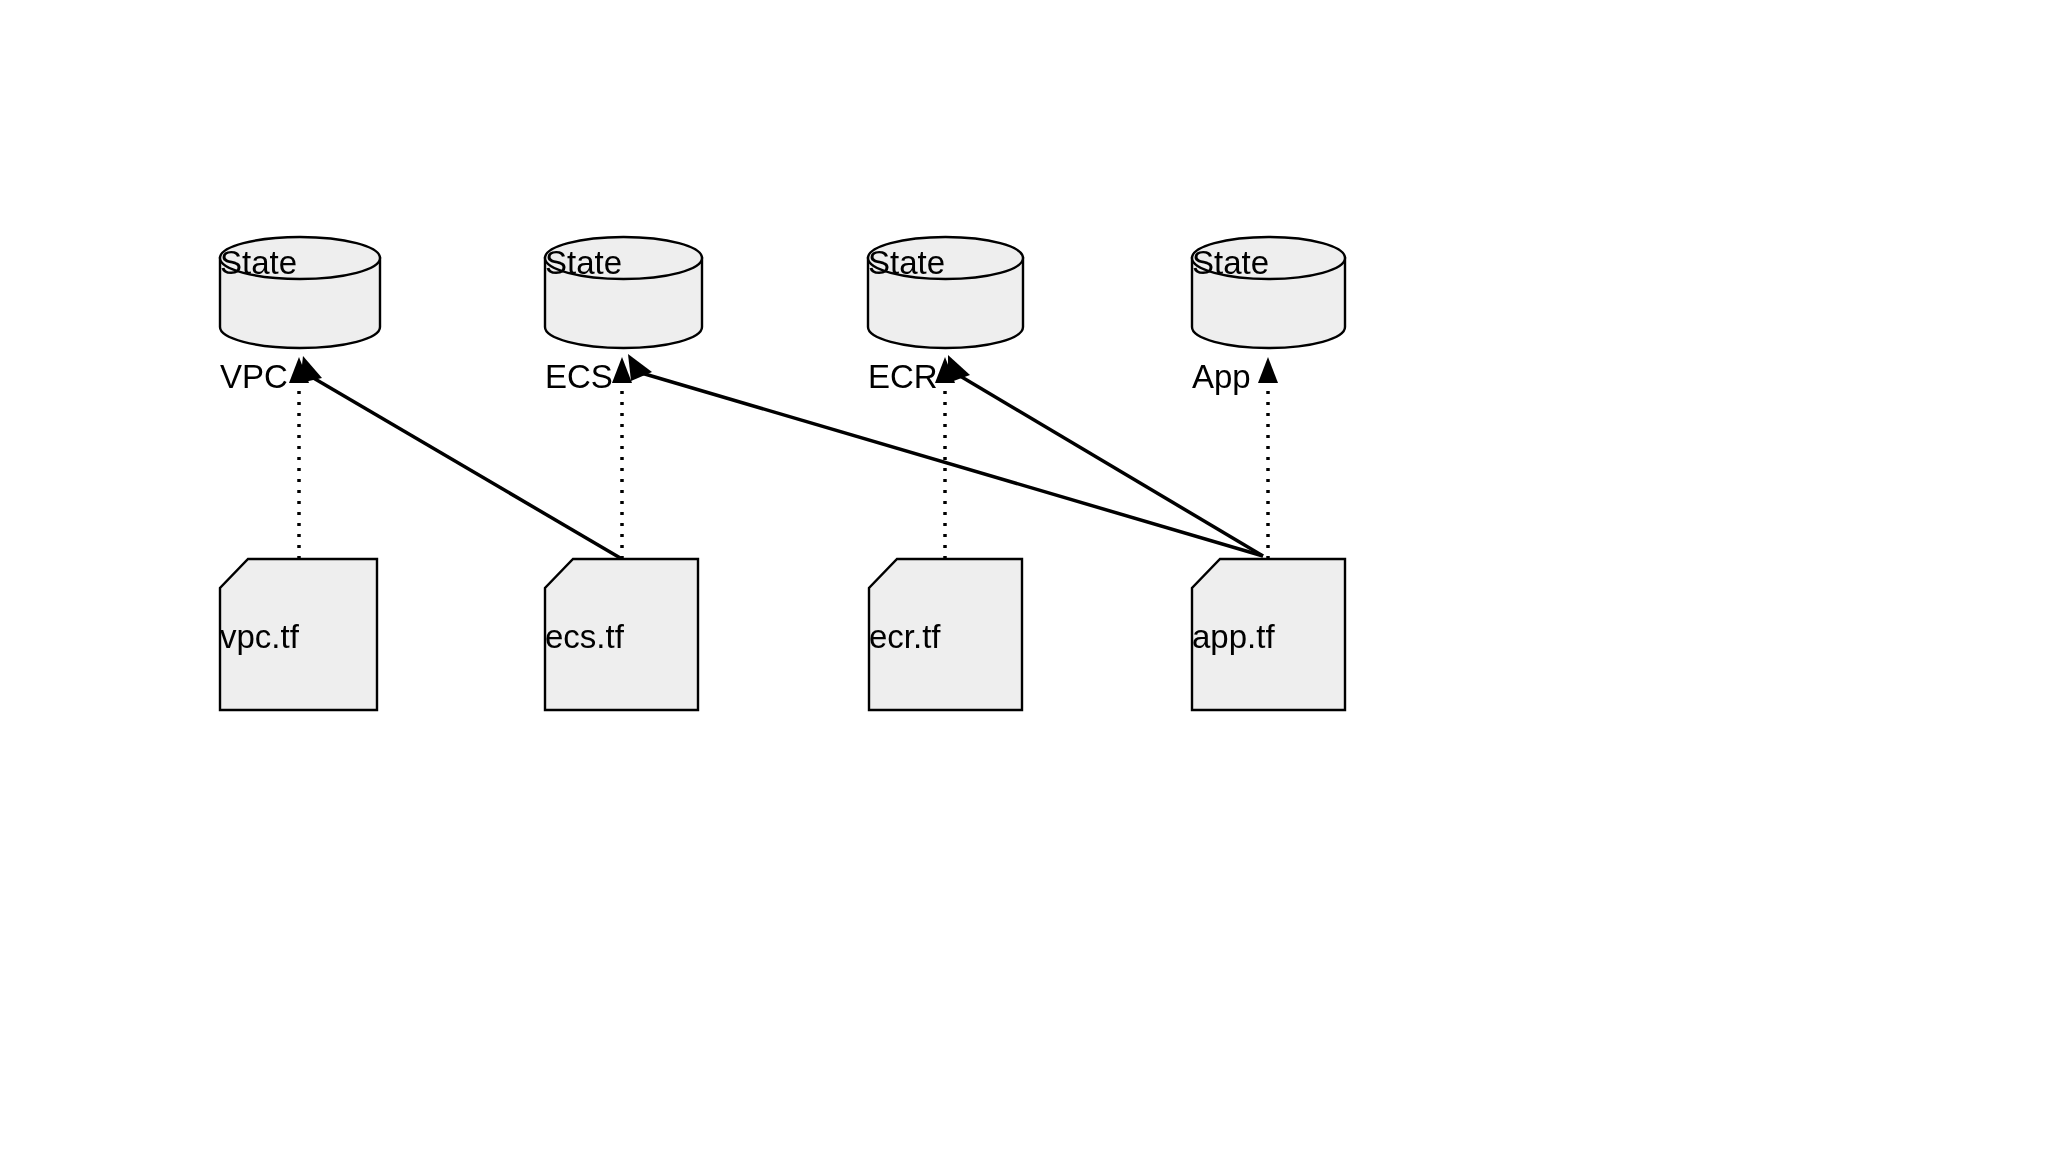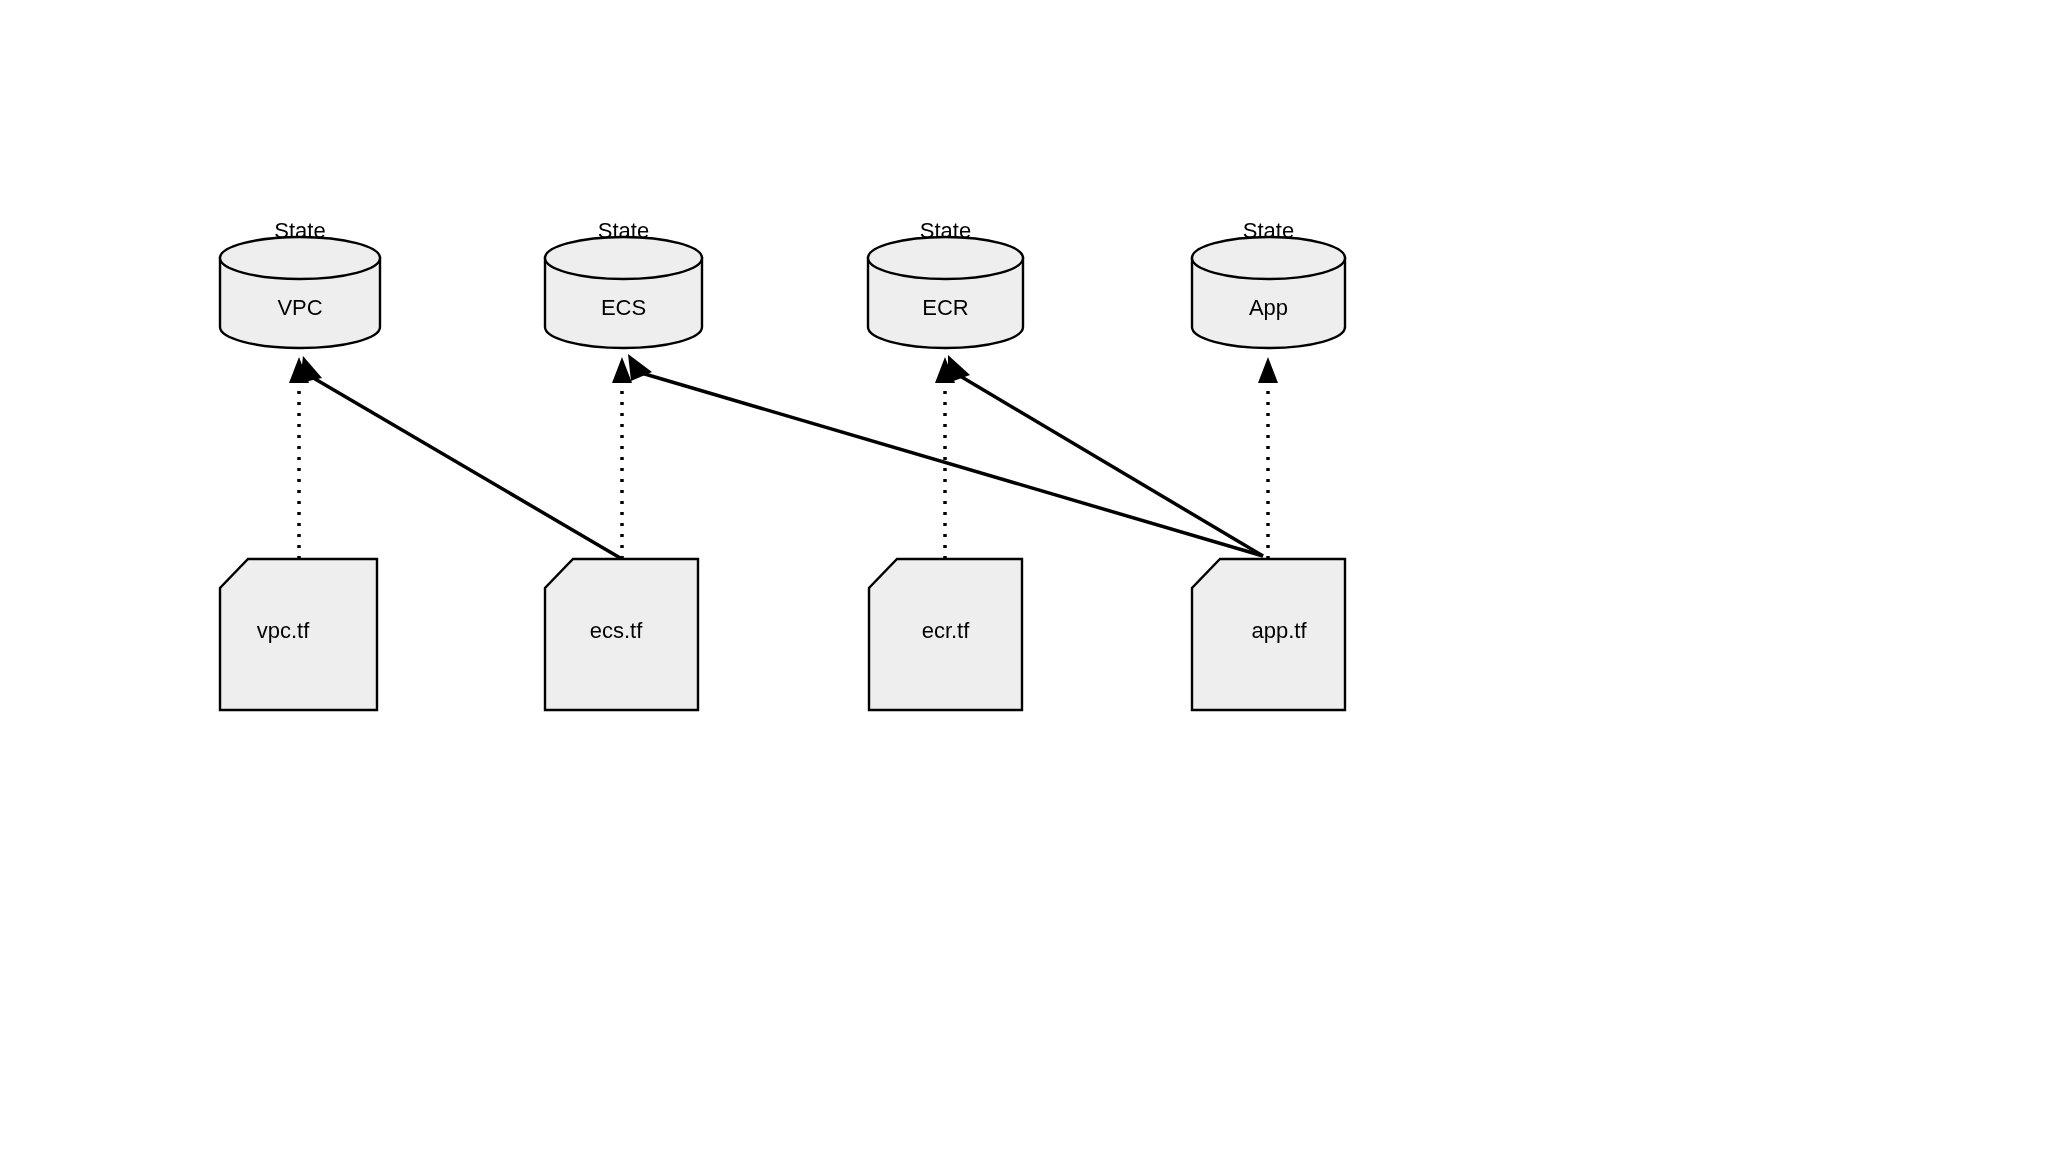--- a/index.html
+++ b/index.html
@@ -28,24 +28,23 @@
     font-family: "Liberation Sans", sans-serif;
     font-size: 61px;
     font-weight: 400;
     color: #000000;
     letter-spacing: -0.5px;
     white-space: nowrap;
   }
   .node-label {
     position: absolute;
     font-family: "Liberation Sans", sans-serif;
-    font-size: 22px;
+    font-size: 33px;
     font-weight: 400;
     color: #000000;
-    text-align: center;
     white-space: pre;
     line-height: 1.15;
     pointer-events: none;
   }
   .node-label.two-line {
     line-height: 1.16;
   }
   .svg-layer {
     position: absolute;
     left: 0;

